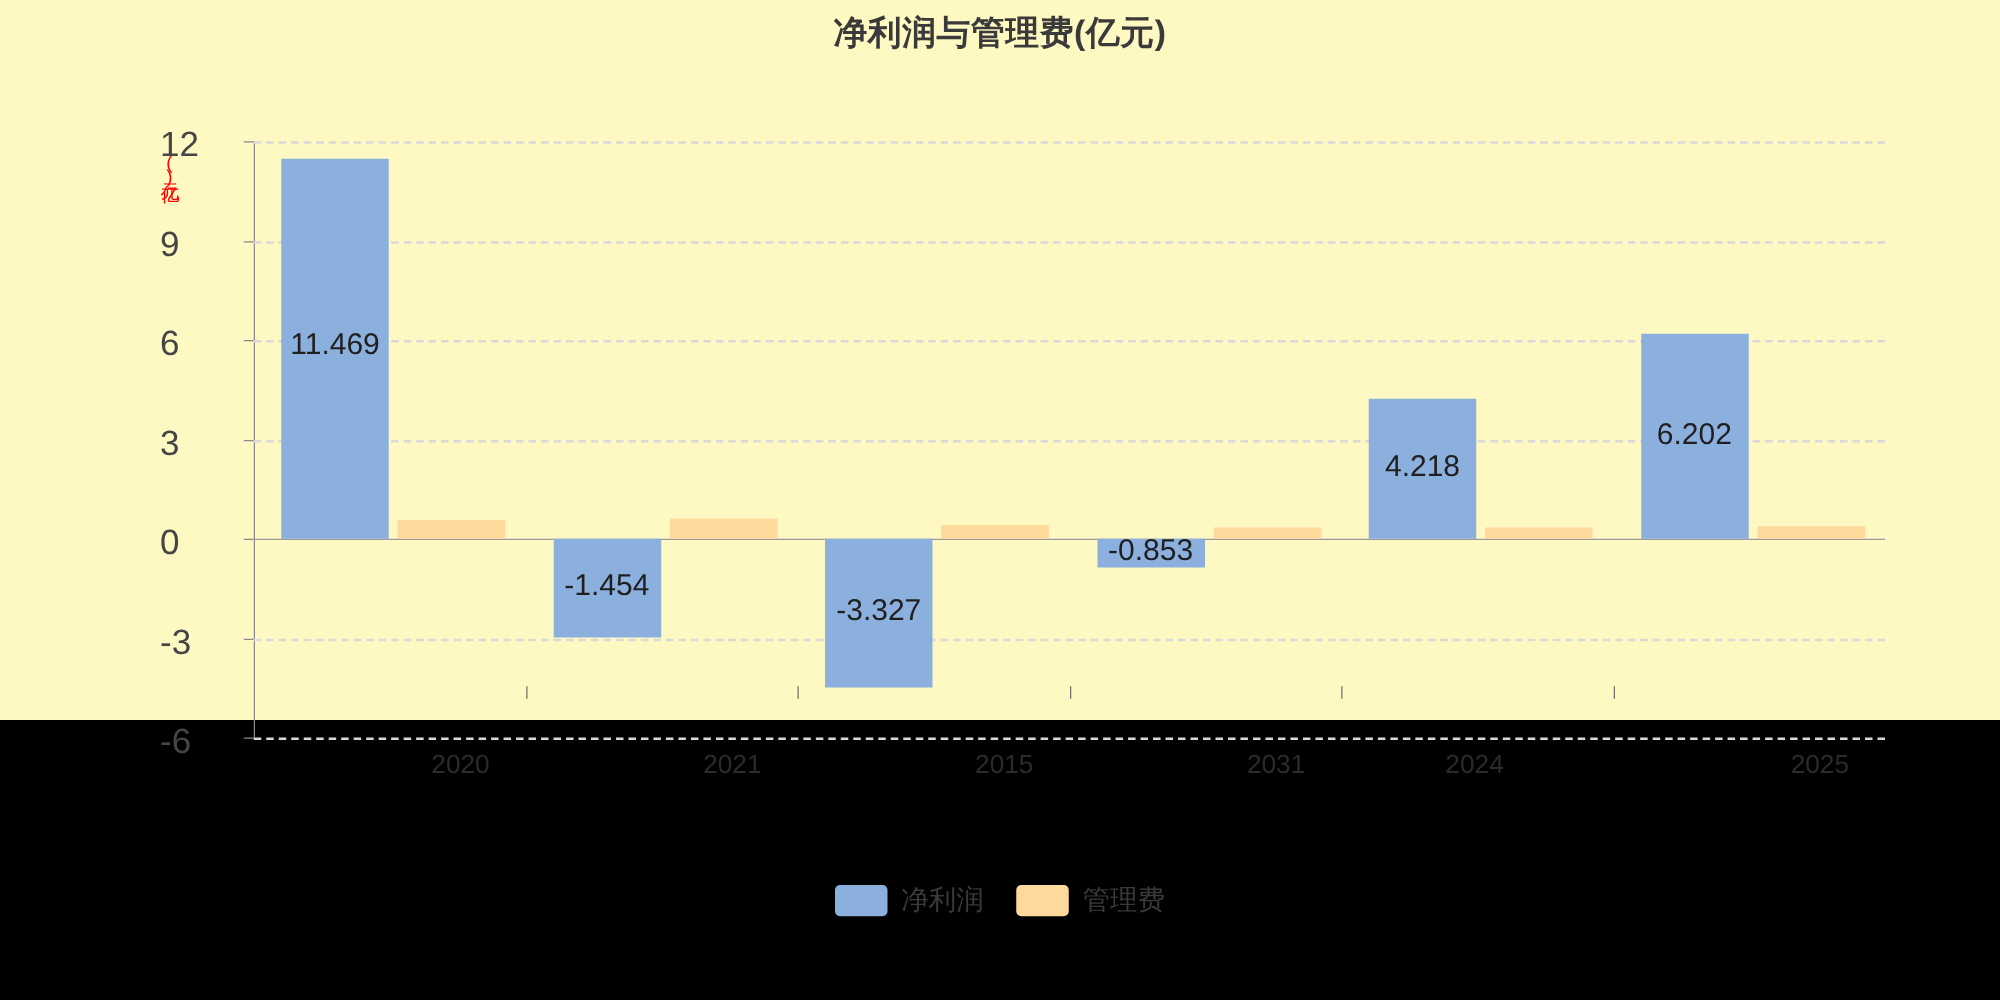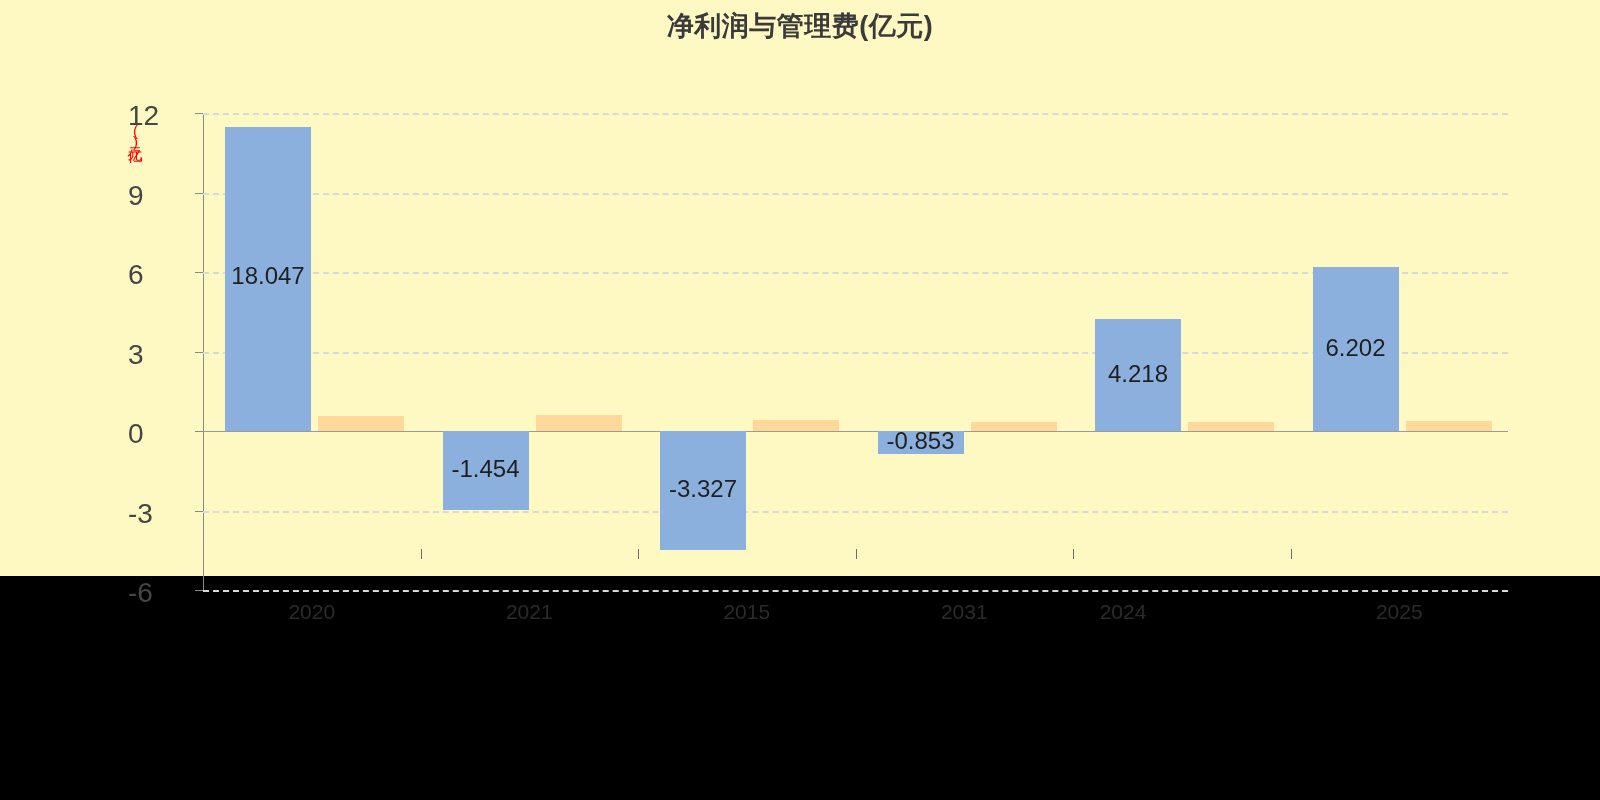--- a/index.html
+++ b/index.html
@@ -82,21 +82,21 @@
     position: absolute;
     top: 436px;
     width: 0;
     height: 10px;
     border-left: 1px solid #6f6f6f;
   }
   .cat-label {
     position: absolute;
     top: 600px;
     width: 160px;
-    text-align: center;
+    text-align: right;
     font-size: 21px;
     color: #2b2b2b;
   }
   
   .bar {
     position: absolute;
   }
   .bar.net {
     background: #8cb0de;
   }
@@ -203,21 +203,21 @@
         <div class="gridline" style="top: 0px;"></div>
         <div class="gridline" style="top: 79.5px;"></div>
         <div class="gridline" style="top: 159px;"></div>
         <div class="gridline" style="top: 238.5px;"></div>
         <div class="zeroline" style="top: 318px;"></div>
         <div class="gridline" style="top: 397.5px;"></div>
         <div class="gridline" style="top: 477px;"></div>
       </div>
     <div id="bars">
         <div class="bar net" style="background: rgb(140, 176, 222); left: 22px; width: 86px; top: 14.0715px; height: 303.928px;"></div>
-        <div class="bar-label" style="left: -8px; width: 146px; top: 149.071px;">18.047</div>
+        <div class="bar-label" style="left: -8px; width: 146px; top: 149.071px;">11.469</div>
         <div class="bar admin" style="background: rgb(255, 216, 155); left: 115px; width: 86px; top: 302.895px; height: 15.105px;"></div>
         <div class="bar net" style="background: rgb(140, 176, 222); left: 239.5px; width: 86px; top: 318px; height: 78.7845px;"></div>
         <div class="bar-label" style="left: 209.5px; width: 146px; top: 342.392px;">-1.454</div>
         <div class="bar admin" style="background: rgb(255, 216, 155); left: 332.5px; width: 86px; top: 302.1px; height: 15.9px;"></div>
         <div class="bar net" style="background: rgb(140, 176, 222); left: 457px; width: 86px; top: 318px; height: 118.508px;"></div>
         <div class="bar-label" style="left: 427px; width: 146px; top: 362.254px;">-3.327</div>
         <div class="bar admin" style="background: rgb(255, 216, 155); left: 550px; width: 86px; top: 306.87px; height: 11.13px;"></div>
         <div class="bar net" style="background: rgb(140, 176, 222); left: 674.5px; width: 86px; top: 318px; height: 22.6045px;"></div>
         <div class="bar-label" style="left: 644.5px; width: 146px; top: 314.302px;">-0.853</div>
         <div class="bar admin" style="background: rgb(255, 216, 155); left: 767.5px; width: 86px; top: 309.255px; height: 8.745px;"></div>
@@ -239,19 +239,29 @@
 
   <div id="catlabels">
       <div class="cat-label" style="left: 231.75px;">2020</div>
       <div class="cat-label" style="left: 449.25px;">2021</div>
       <div class="cat-label" style="left: 666.75px;">2015</div>
       <div class="cat-label" style="left: 884.25px;">2031</div>
       <div class="cat-label" style="left: 1043px;">2024</div>
       <div class="cat-label" style="left: 1319.25px;">2025</div>
     </div>
 
+  <div id="legend">
+      <div class="legend-item">
+        <span class="legend-swatch" style="background: rgb(140, 176, 222);"></span>
+        <span class="legend-text">净利润</span>
+      </div>
+      <div class="legend-item">
+        <span class="legend-swatch" style="background: rgb(255, 216, 155);"></span>
+        <span class="legend-text">管理费</span>
+      </div>
+    </div>
 
   <div id="footer">
     <span class="ghost">制图数据来自恒生聚源数据库</span>
     <span>制图数据来自恒生聚源数据库</span>
   </div>
 
 </div>
 
 </body></html>

